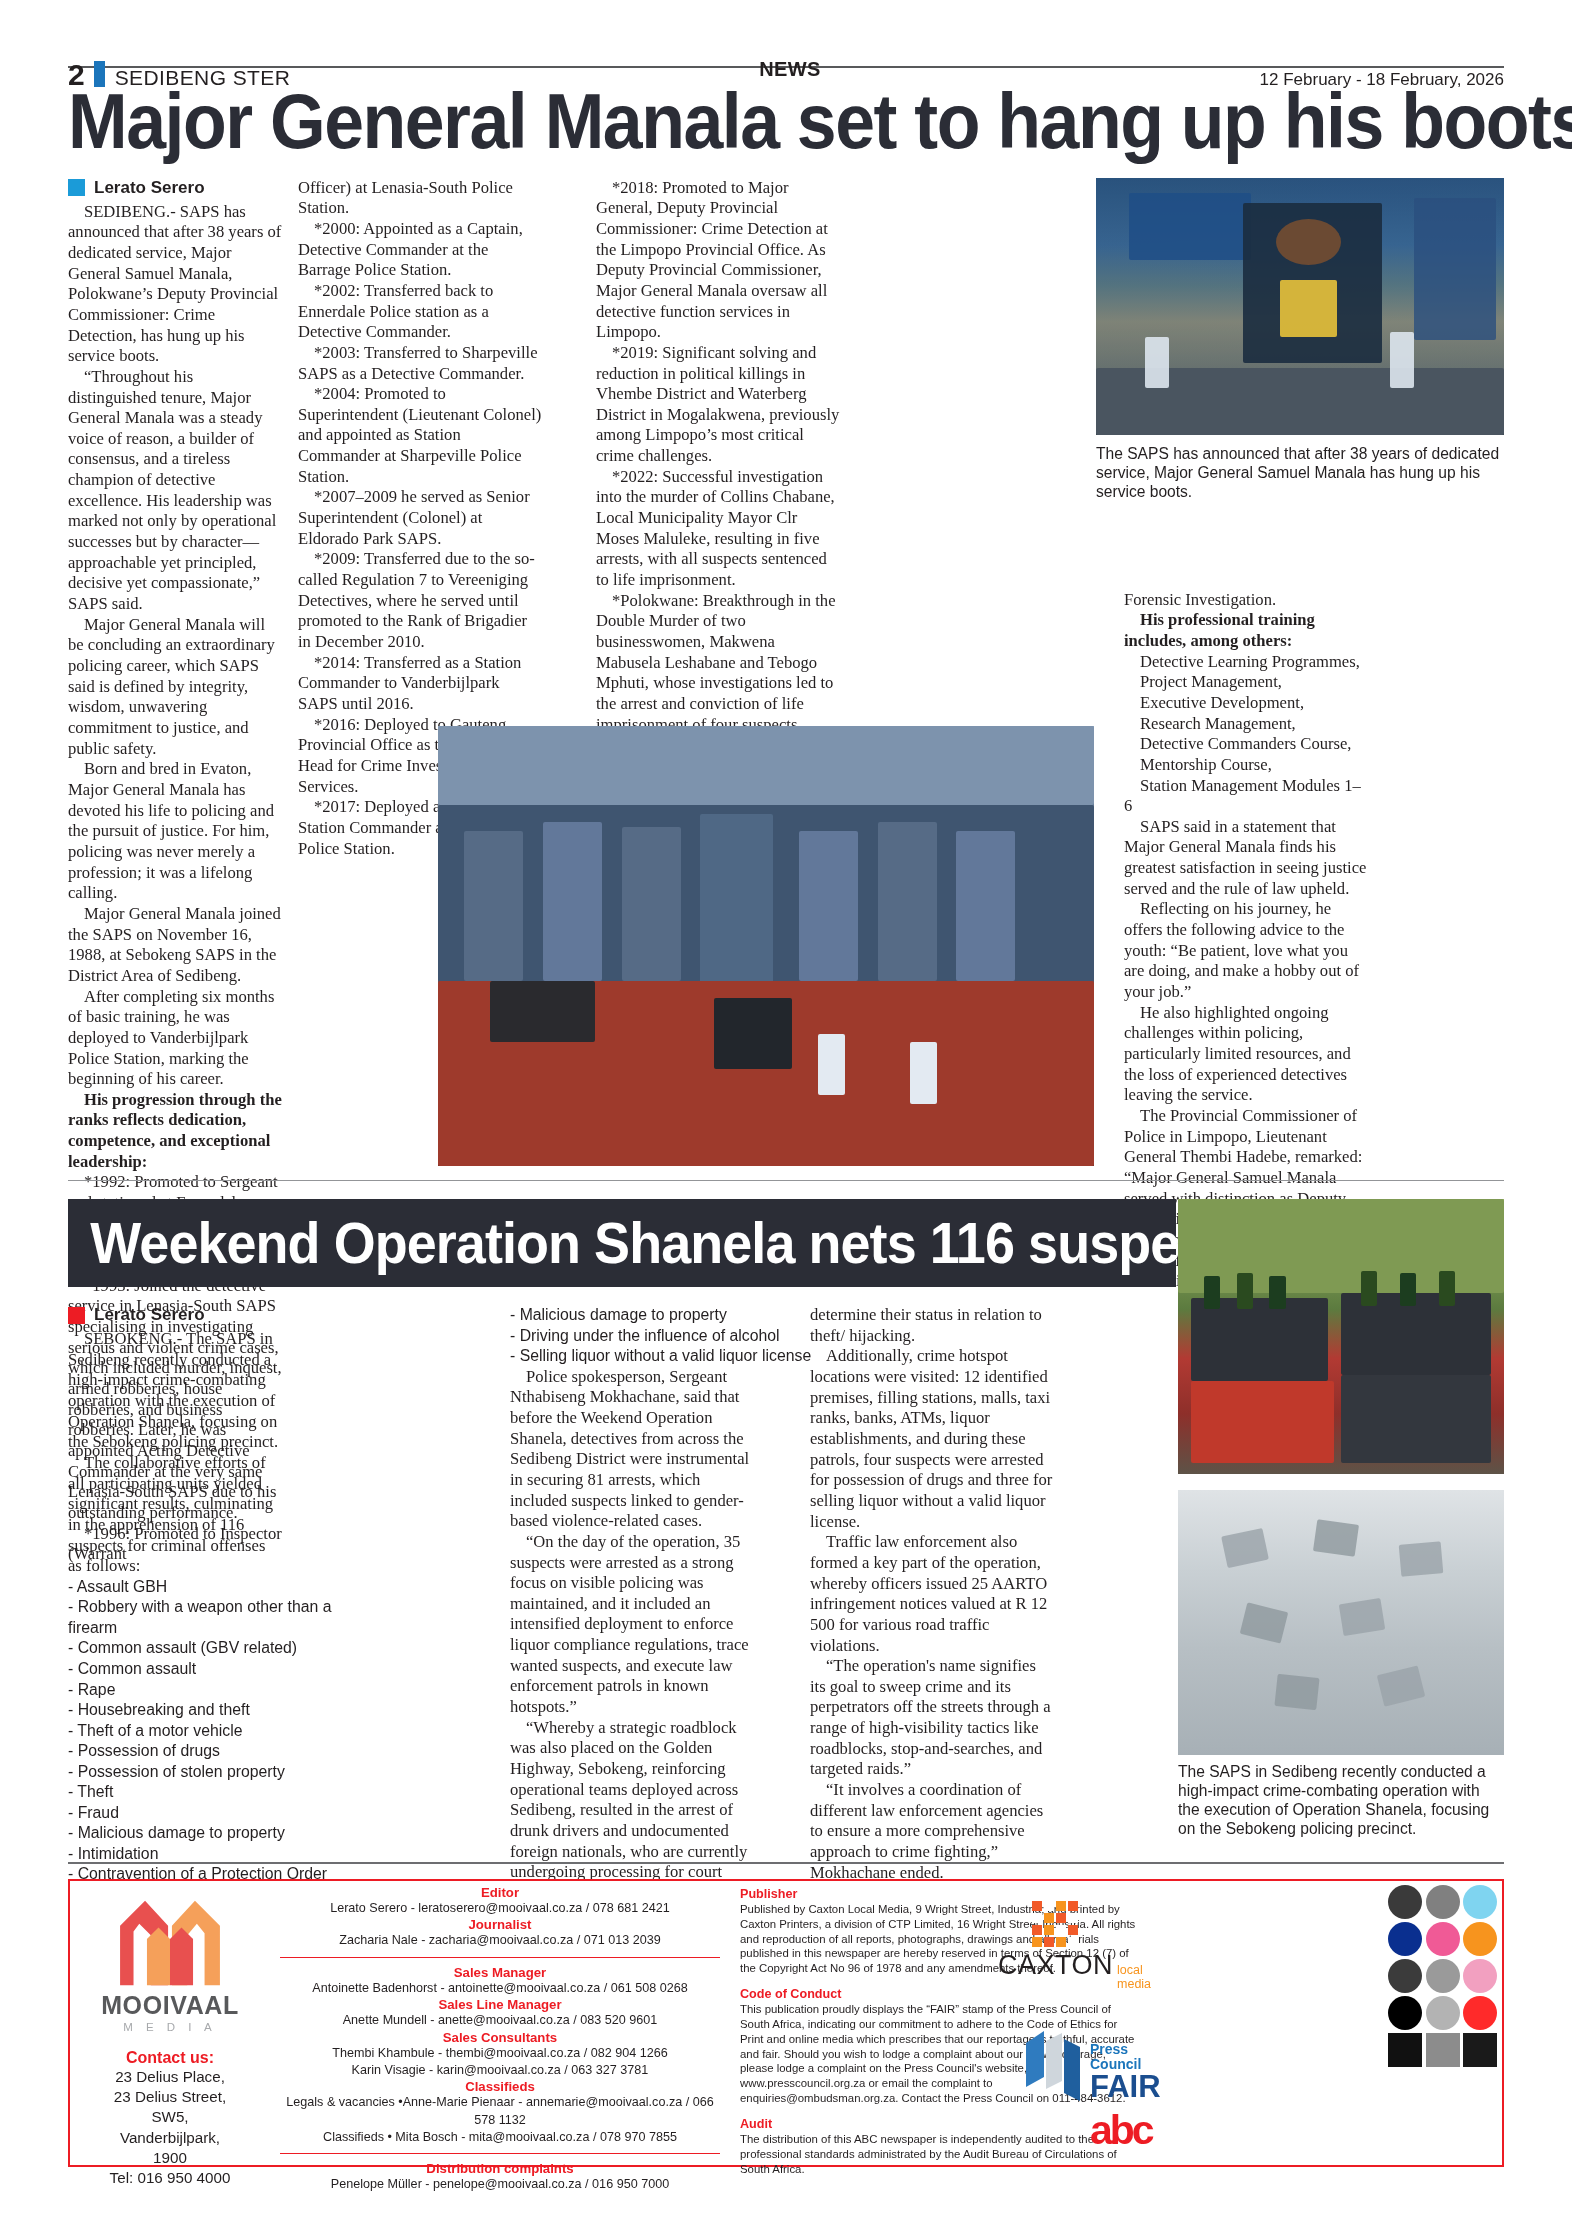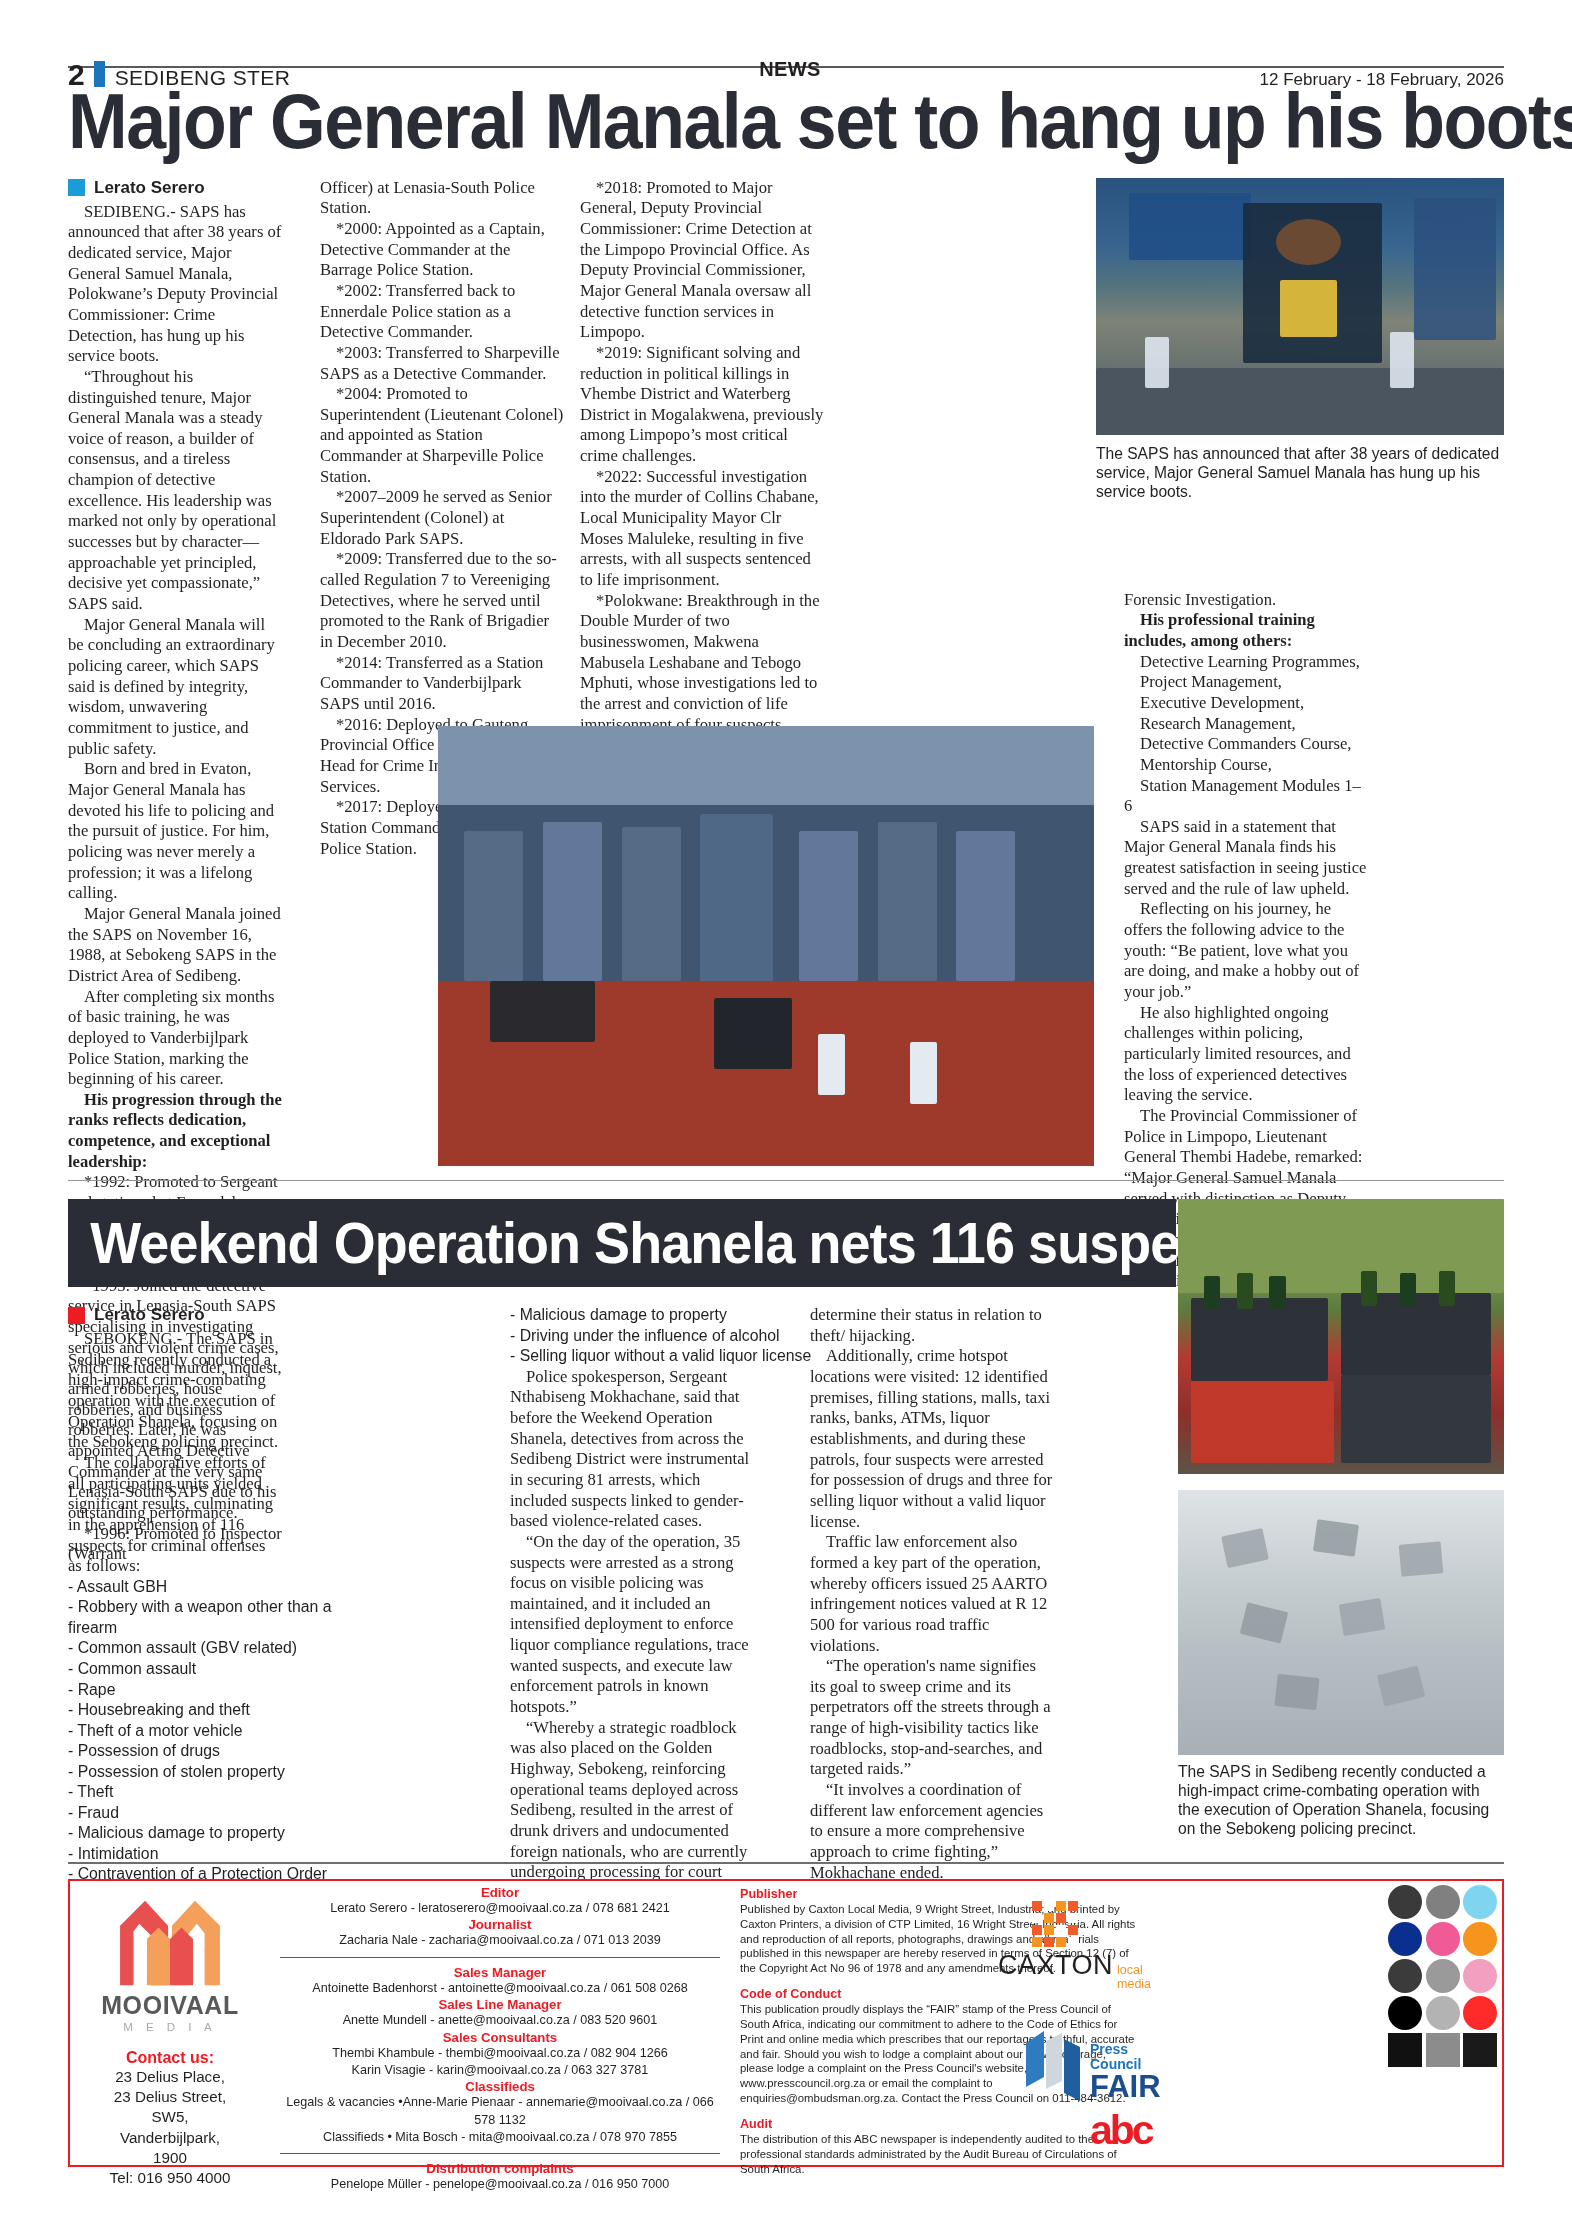--- a/index.html
+++ b/index.html
@@ -45,22 +45,22 @@
   .byline .sq.red { background: #ed1c24; }
   .byline .nm { font-family: "Liberation Sans", sans-serif; font-weight: bold; font-size: 17px; color: #231f20; }
 
   .col { position: absolute; top: 0; }
   .body-text { font-family: "Liberation Serif", serif; font-size: 16.6px; line-height: 1.245; text-align: left; color: #231f20; }
   .body-text p { text-indent: 16px; margin: 0; }
   .body-text p.noind { text-indent: 0; }
   .body-text p.bold { font-weight: bold; text-indent: 16px; }
 
   .c1 { left: 0;    width: 214px; }
-  .c2 { left: 252px; width: 244px; }
-  .c3 { left: 512px; width: 244px; }
+  .c2 { left: 230px; width: 244px; }
+  .c3 { left: 528px; width: 244px; }
   .c4 { left: 784px; width: 244px; }
   .c5 { left: 1056px; width: 244px; }
 
   
   .photo1 { position: absolute; left: 1028px; top: 0; width: 408px; height: 257px; overflow: hidden; }
   .cap { font-family: "Liberation Sans", sans-serif; font-size: 15.6px; line-height: 1.22; color: #231f20; }
 
   
   .photo2 { position: absolute; left: 370px; top: 548px; width: 656px; height: 440px; overflow: hidden; }
 

